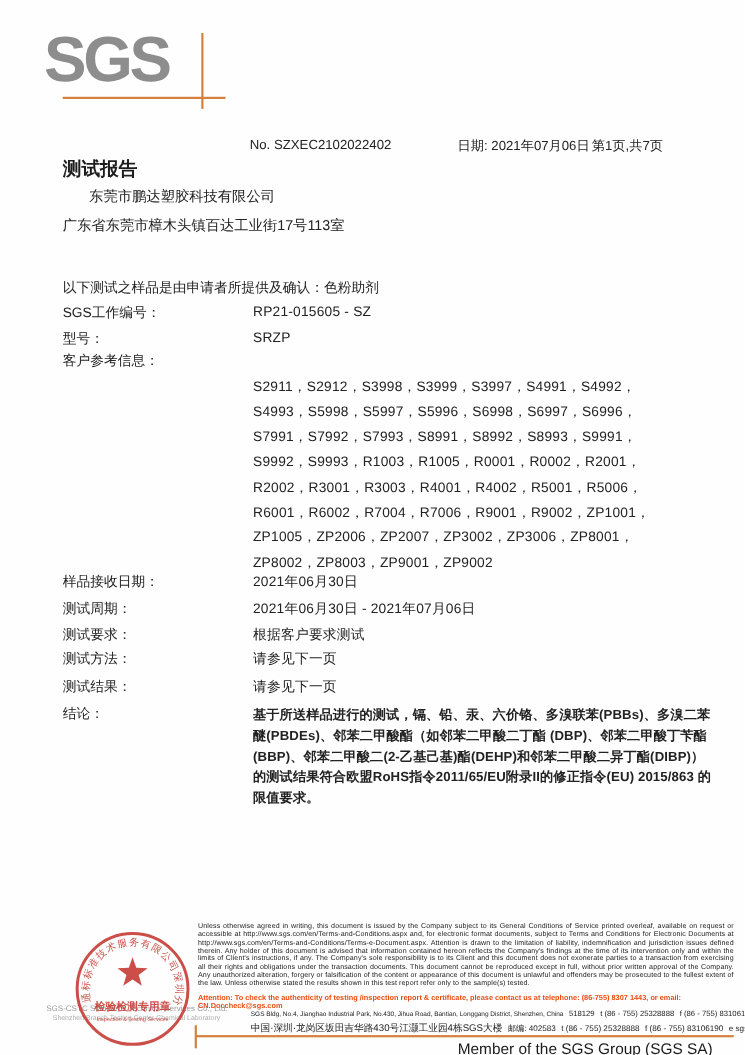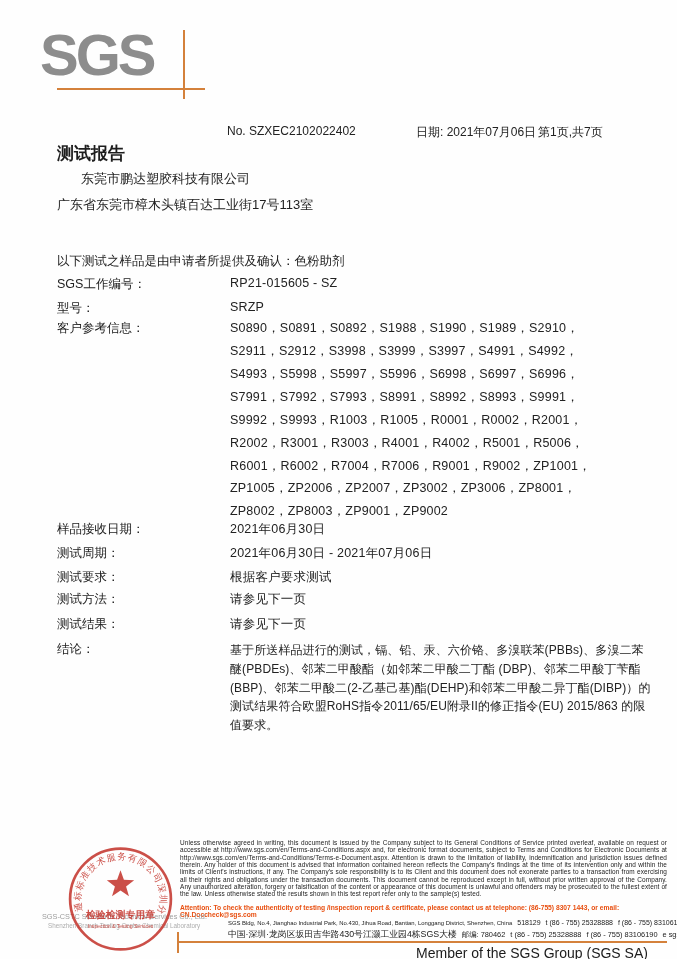--- a/index.html
+++ b/index.html
@@ -16,21 +16,21 @@
   .doc-title{left:57px; top:118px; font-size:17px; font-weight:bold; color:#1d1d1d;margin-top:24px;}
   .hdr-no{left:227px; top:124px; font-size:12px;}
   .hdr-date{left:416px; top:124px; font-size:12px;}
   .hdr-page{left:538px; top:124px; font-size:12px;}
   .client-name{left:57px; top:170px; font-size:13px;margin-left:24px;}
   .client-addr{left:57px; top:196px; font-size:13px;}
   .statement{left:57px; top:253px; font-size:12.5px;}
   .lbl{position:absolute; left:57px; font-size:12.5px; white-space:nowrap;}
   .val{position:absolute; left:230px; font-size:12.5px; white-space:nowrap; letter-spacing:0.2px;}
   .conclusion-val{position:absolute; left:230px; top:641px; width:422px; font-size:12px;
-    line-height:18.8px; letter-spacing:0.1px; white-space:normal;}
+    line-height:18.8px; letter-spacing:0.1px; white-space:normal;font-weight:bold;}
   
   .disclaimer{left:180px; top:839px; width:487px; font-size:6.45px; line-height:7.35px;
     text-align:justify; color:#1b1b1b; letter-spacing:0.1px;}
   .attention{left:180px; top:903.5px; width:490px; font-size:6.7px; font-weight:bold;
     line-height:7.6px; color:#e84e0f;}
   .addr-row{display:flex; align-items:baseline; gap:5px; white-space:nowrap;padding-left:44px;}
   .addr-en{left:179px; top:919px; width:492px;}
   .addr-cn{left:179px; top:928.5px; width:492px;}
   .obar{display:inline-block; background:#d4813b; align-self:center;}
   .obar-en{width:1.5px; height:8px;}
@@ -65,21 +65,20 @@
 
   <div class="abs statement">以下测试之样品是由申请者所提供及确认：色粉助剂</div>
 
   <div class="lbl" style="top:276px">SGS工作编号：</div>
   <div class="val" style="top:276px">RP21-015605 - SZ</div>
 
   <div class="lbl" style="top:300px">型号：</div>
   <div class="val" style="top:300px">SRZP</div>
 
   <div class="lbl" style="top:320px">客户参考信息：</div>
-  <div class="val" style="top:320px">S0890，S0891，S0892，S1988，S1990，S1989，S2910，</div>
   <div class="val" style="top:343px">S2911，S2912，S3998，S3999，S3997，S4991，S4992，</div>
   <div class="val" style="top:366px">S4993，S5998，S5997，S5996，S6998，S6997，S6996，</div>
   <div class="val" style="top:389px">S7991，S7992，S7993，S8991，S8992，S8993，S9991，</div>
   <div class="val" style="top:411.5px">S9992，S9993，R1003，R1005，R0001，R0002，R2001，</div>
   <div class="val" style="top:434.5px">R2002，R3001，R3003，R4001，R4002，R5001，R5006，</div>
   <div class="val" style="top:457.5px">R6001，R6002，R7004，R7006，R9001，R9002，ZP1001，</div>
   <div class="val" style="top:480px">ZP1005，ZP2006，ZP2007，ZP3002，ZP3006，ZP8001，</div>
   <div class="val" style="top:502.5px">ZP8002，ZP8003，ZP9001，ZP9002</div>
 
   <div class="lbl" style="top:521px">样品接收日期：</div>
@@ -124,21 +123,21 @@
     <span class="aen-text">SGS Bldg, No.4, Jianghao Industrial Park, No.430, Jihua Road, Bantian, Longgang District, Shenzhen, China</span>
     <span class="aen-sm">518129</span>
     <span class="aen-sm">t (86 - 755) 25328888</span>
     <span class="aen-sm">f (86 - 755) 83106190</span>
     <span class="aen-sm">www.sgsgroup.com.cn</span>
   </div>
 
   <div class="abs addr-row addr-cn">
     <span class="obar obar-cn"></span>
     <span class="acn-text">中国·深圳·龙岗区坂田吉华路430号江灏工业园4栋SGS大楼</span>
-    <span class="acn-sm">邮编: 780462</span>
+    <span class="acn-sm">邮编: 402583</span>
     <span class="acn-sm">t (86 - 755) 25328888</span>
     <span class="acn-sm">f (86 - 755) 83106190</span>
     <span class="acn-sm">e sgs.china@sgs.com</span>
   </div>
 
   <div class="abs footer-cross-v"></div>
   <div class="abs footer-line"></div>
   <div class="abs member">Member of the SGS Group (SGS SA)</div>
 
 </div>

